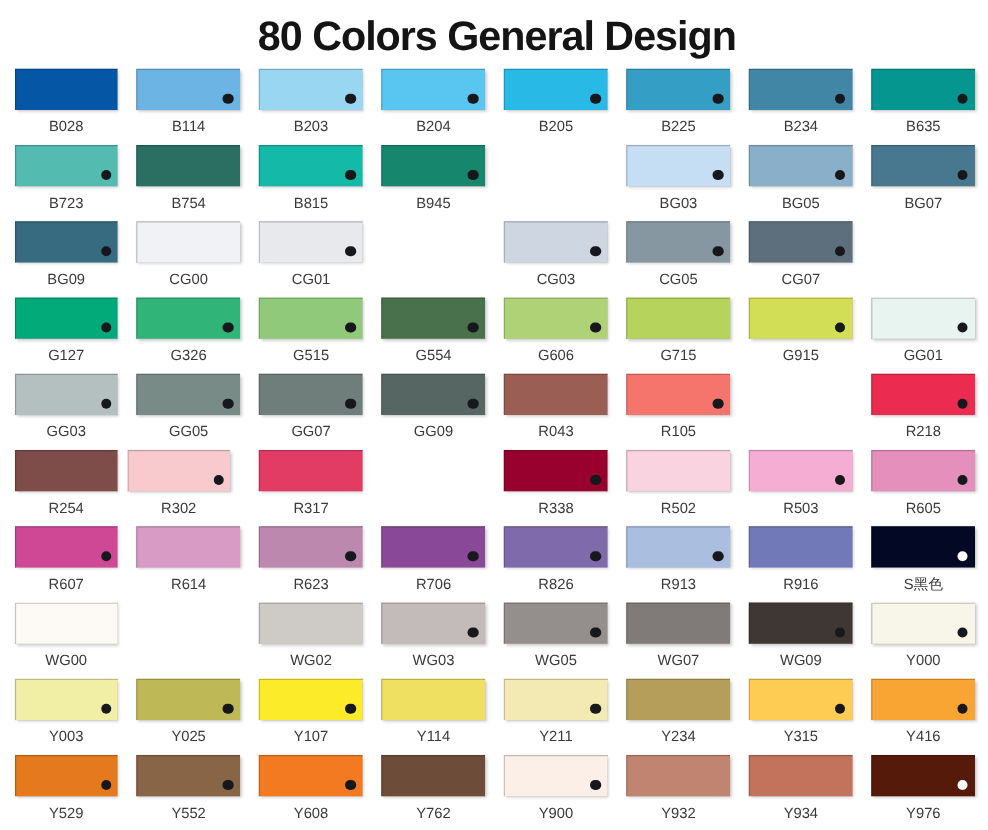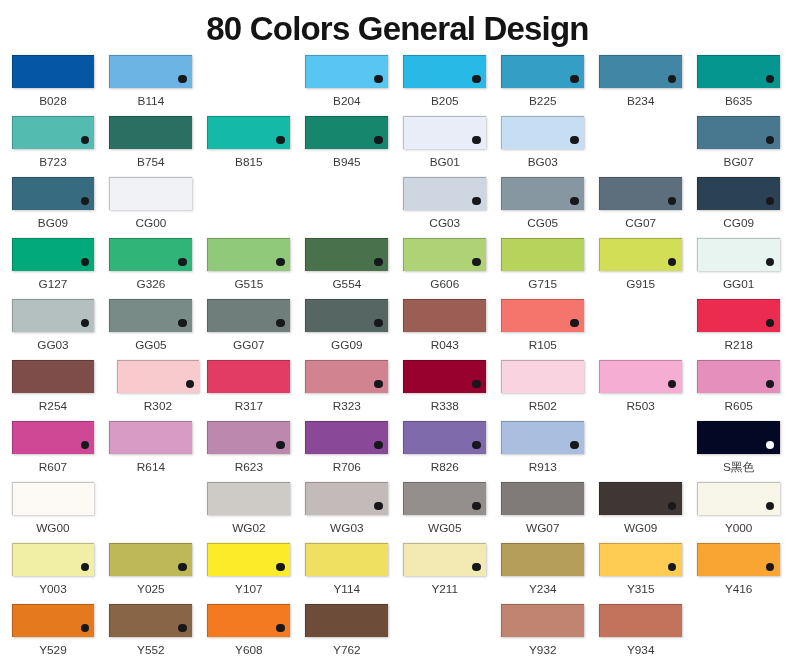--- a/index.html
+++ b/index.html
@@ -62,20 +62,26 @@
     <div class="swatch-cell" style="left:0.0px">
       <div class="swatch-chip" style="background: rgb(5, 87, 165);"></div>
       <div class="swatch-label">B028</div>
     </div>
     <div class="swatch-cell" style="left:97.96px">
       <div class="swatch-chip" style="background: rgb(107, 180, 227);">
           <span class="swatch-dot dark"></span>
         </div>
       <div class="swatch-label">B114</div>
     </div>
+    <div class="swatch-cell" style="left:195.92px">
+      <div class="swatch-chip" style="background: rgb(153, 214, 242);">
+          <span class="swatch-dot dark"></span>
+        </div>
+      <div class="swatch-label">B203</div>
+    </div>
     <div class="swatch-cell" style="left:293.88px">
       <div class="swatch-chip" style="background: rgb(89, 198, 242);">
           <span class="swatch-dot dark"></span>
         </div>
       <div class="swatch-label">B204</div>
     </div>
     <div class="swatch-cell" style="left:391.84px">
       <div class="swatch-chip" style="background: rgb(41, 185, 231);">
           <span class="swatch-dot dark"></span>
         </div>
@@ -116,73 +122,73 @@
           <span class="swatch-dot dark"></span>
         </div>
       <div class="swatch-label">B815</div>
     </div>
     <div class="swatch-cell" style="left:293.88px">
       <div class="swatch-chip" style="background: rgb(22, 134, 109);">
           <span class="swatch-dot dark"></span>
         </div>
       <div class="swatch-label">B945</div>
     </div>
-    <div class="swatch-cell" style="left:391.84px">
-      <div class="swatch-chip" style="background: rgb(232, 237, 247);">
-          <span class="swatch-dot dark"></span>
-        </div>
-      <div class="swatch-label">BG01</div>
-    </div>
     <div class="swatch-cell" style="left:489.8px">
       <div class="swatch-chip" style="background: rgb(198, 222, 243);">
           <span class="swatch-dot dark"></span>
         </div>
       <div class="swatch-label">BG03</div>
+    </div>
+    <div class="swatch-cell" style="left:587.76px">
+      <div class="swatch-chip" style="background: rgb(138, 175, 200);">
+          <span class="swatch-dot dark"></span>
+        </div>
+      <div class="swatch-label">BG05</div>
     </div>
     <div class="swatch-cell" style="left:685.72px">
       <div class="swatch-chip" style="background: rgb(71, 120, 143);">
           <span class="swatch-dot dark"></span>
         </div>
       <div class="swatch-label">BG07</div>
     </div>
   </div>
   <div class="swatch-row">
     <div class="swatch-cell" style="left:0.0px">
       <div class="swatch-chip" style="background: rgb(55, 107, 128);">
           <span class="swatch-dot dark"></span>
         </div>
       <div class="swatch-label">BG09</div>
     </div>
     <div class="swatch-cell" style="left:97.96px">
       <div class="swatch-chip" style="background: rgb(241, 242, 246);"></div>
       <div class="swatch-label">CG00</div>
     </div>
+    <div class="swatch-cell" style="left:195.92px">
+      <div class="swatch-chip" style="background: rgb(231, 233, 237);">
+          <span class="swatch-dot dark"></span>
+        </div>
+      <div class="swatch-label">CG01</div>
+    </div>
     <div class="swatch-cell" style="left:391.84px">
       <div class="swatch-chip" style="background: rgb(206, 214, 226);">
           <span class="swatch-dot dark"></span>
         </div>
       <div class="swatch-label">CG03</div>
     </div>
     <div class="swatch-cell" style="left:489.8px">
       <div class="swatch-chip" style="background: rgb(134, 151, 161);">
           <span class="swatch-dot dark"></span>
         </div>
       <div class="swatch-label">CG05</div>
     </div>
     <div class="swatch-cell" style="left:587.76px">
       <div class="swatch-chip" style="background: rgb(93, 111, 125);">
           <span class="swatch-dot dark"></span>
         </div>
       <div class="swatch-label">CG07</div>
-    </div>
-    <div class="swatch-cell" style="left:685.72px">
-      <div class="swatch-chip" style="background: rgb(42, 66, 83);">
-          <span class="swatch-dot dark"></span>
-        </div>
-      <div class="swatch-label">CG09</div>
     </div>
   </div>
   <div class="swatch-row">
     <div class="swatch-cell" style="left:0.0px">
       <div class="swatch-chip" style="background: rgb(2, 170, 122);">
           <span class="swatch-dot dark"></span>
         </div>
       <div class="swatch-label">G127</div>
     </div>
     <div class="swatch-cell" style="left:97.96px">
@@ -266,36 +272,30 @@
           <span class="swatch-dot dark"></span>
         </div>
       <div class="swatch-label">R218</div>
     </div>
   </div>
   <div class="swatch-row">
     <div class="swatch-cell" style="left:0.0px">
       <div class="swatch-chip" style="background: rgb(126, 76, 73);"></div>
       <div class="swatch-label">R254</div>
     </div>
-    <div class="swatch-cell" style="left:105px">
+    <div class="swatch-cell" style="left:90px">
       <div class="swatch-chip" style="background: rgb(249, 202, 205);">
           <span class="swatch-dot dark"></span>
         </div>
       <div class="swatch-label">R302</div>
     </div>
     <div class="swatch-cell" style="left:195.92px">
       <div class="swatch-chip" style="background: rgb(226, 59, 100);"></div>
       <div class="swatch-label">R317</div>
     </div>
-    <div class="swatch-cell" style="left:293.88px">
-      <div class="swatch-chip" style="background: rgb(209, 131, 143);">
-          <span class="swatch-dot dark"></span>
-        </div>
-      <div class="swatch-label">R323</div>
-    </div>
     <div class="swatch-cell" style="left:391.84px">
       <div class="swatch-chip" style="background: rgb(152, 1, 46);">
           <span class="swatch-dot dark"></span>
         </div>
       <div class="swatch-label">R338</div>
     </div>
     <div class="swatch-cell" style="left:489.8px">
       <div class="swatch-chip" style="background: rgb(249, 211, 224);"></div>
       <div class="swatch-label">R502</div>
     </div>
@@ -340,20 +340,24 @@
           <span class="swatch-dot dark"></span>
         </div>
       <div class="swatch-label">R826</div>
     </div>
     <div class="swatch-cell" style="left:489.8px">
       <div class="swatch-chip" style="background: rgb(170, 190, 224);">
           <span class="swatch-dot dark"></span>
         </div>
       <div class="swatch-label">R913</div>
     </div>
+    <div class="swatch-cell" style="left:587.76px">
+      <div class="swatch-chip" style="background: rgb(114, 121, 184);"></div>
+      <div class="swatch-label">R916</div>
+    </div>
     <div class="swatch-cell" style="left:685.72px">
       <div class="swatch-chip" style="background: rgb(3, 8, 36);">
           <span class="swatch-dot light"></span>
         </div>
       <div class="swatch-label">S黑色</div>
     </div>
   </div>
   <div class="swatch-row">
     <div class="swatch-cell" style="left:0.0px">
       <div class="swatch-chip" style="background: rgb(253, 250, 246);"></div>
@@ -454,22 +458,34 @@
     <div class="swatch-cell" style="left:195.92px">
       <div class="swatch-chip" style="background: rgb(244, 122, 33);">
           <span class="swatch-dot dark"></span>
         </div>
       <div class="swatch-label">Y608</div>
     </div>
     <div class="swatch-cell" style="left:293.88px">
       <div class="swatch-chip" style="background: rgb(109, 77, 57);"></div>
       <div class="swatch-label">Y762</div>
     </div>
+    <div class="swatch-cell" style="left:391.84px">
+      <div class="swatch-chip" style="background: rgb(251, 239, 231);">
+          <span class="swatch-dot dark"></span>
+        </div>
+      <div class="swatch-label">Y900</div>
+    </div>
     <div class="swatch-cell" style="left:489.8px">
       <div class="swatch-chip" style="background: rgb(193, 132, 112);"></div>
       <div class="swatch-label">Y932</div>
     </div>
     <div class="swatch-cell" style="left:587.76px">
       <div class="swatch-chip" style="background: rgb(195, 115, 91);"></div>
       <div class="swatch-label">Y934</div>
+    </div>
+    <div class="swatch-cell" style="left:685.72px">
+      <div class="swatch-chip" style="background: rgb(86, 26, 11);">
+          <span class="swatch-dot light"></span>
+        </div>
+      <div class="swatch-label">Y976</div>
     </div>
   </div>
 </div>
 
 </body></html>

